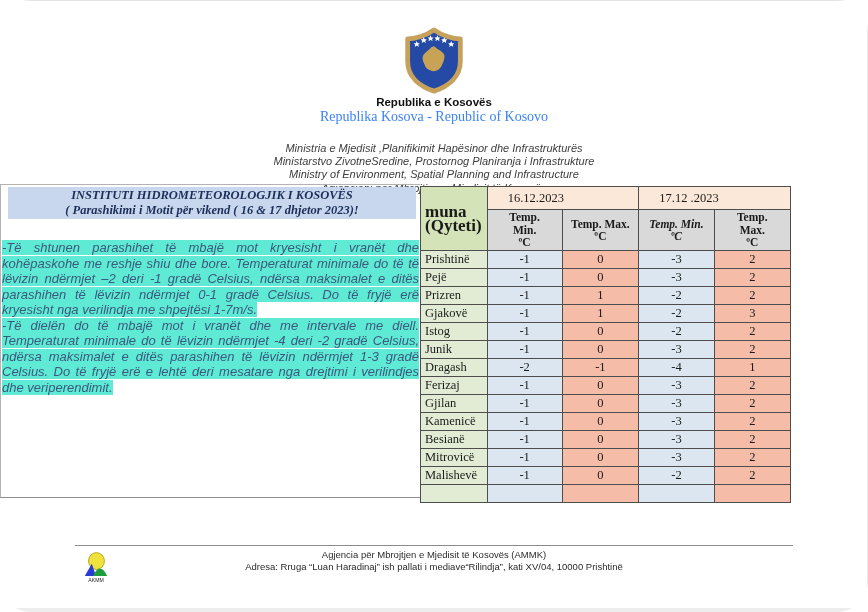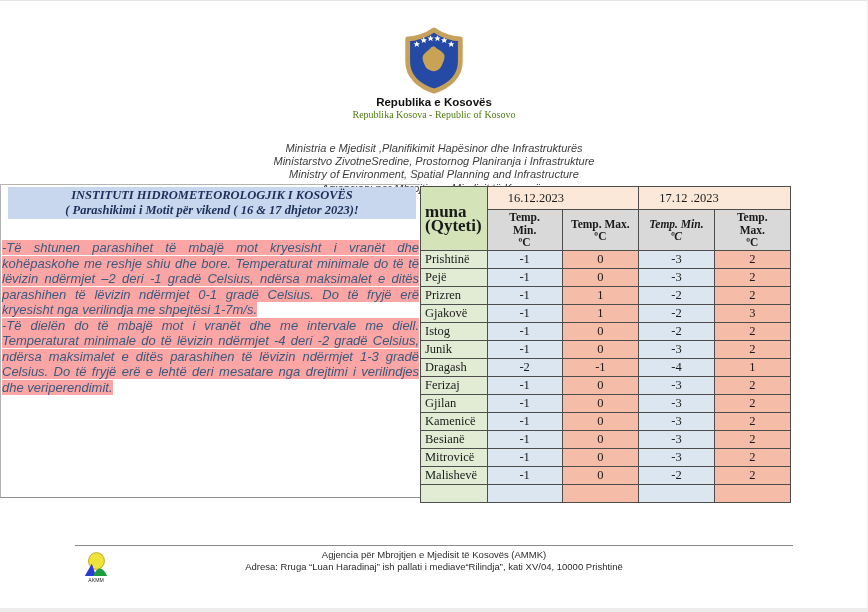--- a/index.html
+++ b/index.html
@@ -1,41 +1,41 @@
 <!DOCTYPE html>
 <html><head>
 <meta charset="utf-8">
 <style>
   html,body{margin:0;padding:0;background:#fff;}
   .page{position:relative;width:868px;height:612px;background:#ffffff;overflow:hidden;
-        font-family:"Liberation Sans",sans-serif;color:#111;}
+        font-family:"Liberation Sans",sans-serif;color:#111;border-radius:31px;}
   .edge-top{position:absolute;top:0;left:0;right:0;height:1px;background:#e3e3e3;}
   .edge-right{position:absolute;top:0;right:0;bottom:0;width:1px;background:#ececec;}
   .edge-bottom{position:absolute;bottom:0;left:0;right:0;height:4px;background:#ededed;}
 
   
   .letterhead{position:absolute;top:0;left:0;width:868px;text-align:center;}
   .emblem{position:absolute;top:27px;left:403px;width:62px;height:67px;}
   .lh-bold{position:absolute;top:96px;left:0;width:100%;font-size:11.5px;font-weight:bold;}
   .lh-serif{position:absolute;top:109px;left:0;width:100%;
-            font-family:"Liberation Serif",serif;font-size:10px;color:#4d7c0f;}
+            font-family:"Liberation Serif",serif;font-size:14px;color:#3b82f6;}
   .lh-ministries{position:absolute;top:142px;left:0;width:100%;
                  font-style:italic;font-size:11px;line-height:13.2px;color:#3d3d3d;}
 
   
   .main-row{position:absolute;top:184px;left:0;width:791px;height:314px;}
   .forecast-panel{position:absolute;left:0;top:0;width:420px;height:314px;box-sizing:border-box;
                   border-left:1px solid #b3b3b3;border-top:1px solid #b3b3b3;border-bottom:1px solid #8f8f8f;}
   .forecast-title{margin:2px 4px 0 7px;background:#c8d7ee;text-align:center;
                   font-family:"Liberation Serif",serif;font-style:italic;font-weight:bold;
                   font-size:12.5px;line-height:14.5px;color:#1a2e57;padding:1px 0 2px 0;}
   .forecast-body{margin:21px 1px 0 1px;font-style:italic;font-size:13px;line-height:15.5px;
                  text-align:justify;color:#3c5a7d;}
   .forecast-body p{margin:0;}
-  .hl{background:#fca5a5;}
+  .hl{background:#5eead4;}
 
   
   .temp-table{position:absolute;left:420px;top:2px;border-collapse:collapse;
               font-family:"Liberation Serif",serif;color:#1a1a1a;}
   .temp-table td,.temp-table th{border:1px solid #4d4d4d;padding:0;}
   .temp-table .c-w0{width:62px;} .temp-table .c-w1{width:76px;} .temp-table .c-w2{width:78px;}
   .temp-table .c-w3{width:77px;font-style:italic;} .temp-table .c-w4{width:78px;}
   th.city-hdr{background:#d5e3b8;font-size:17px;font-weight:bold;text-align:left;
               padding-left:4px;white-space:pre-line;line-height:14px;}
   th.date-hdr{background:#fce8d8;font-size:12.5px;font-weight:normal;text-align:left;

